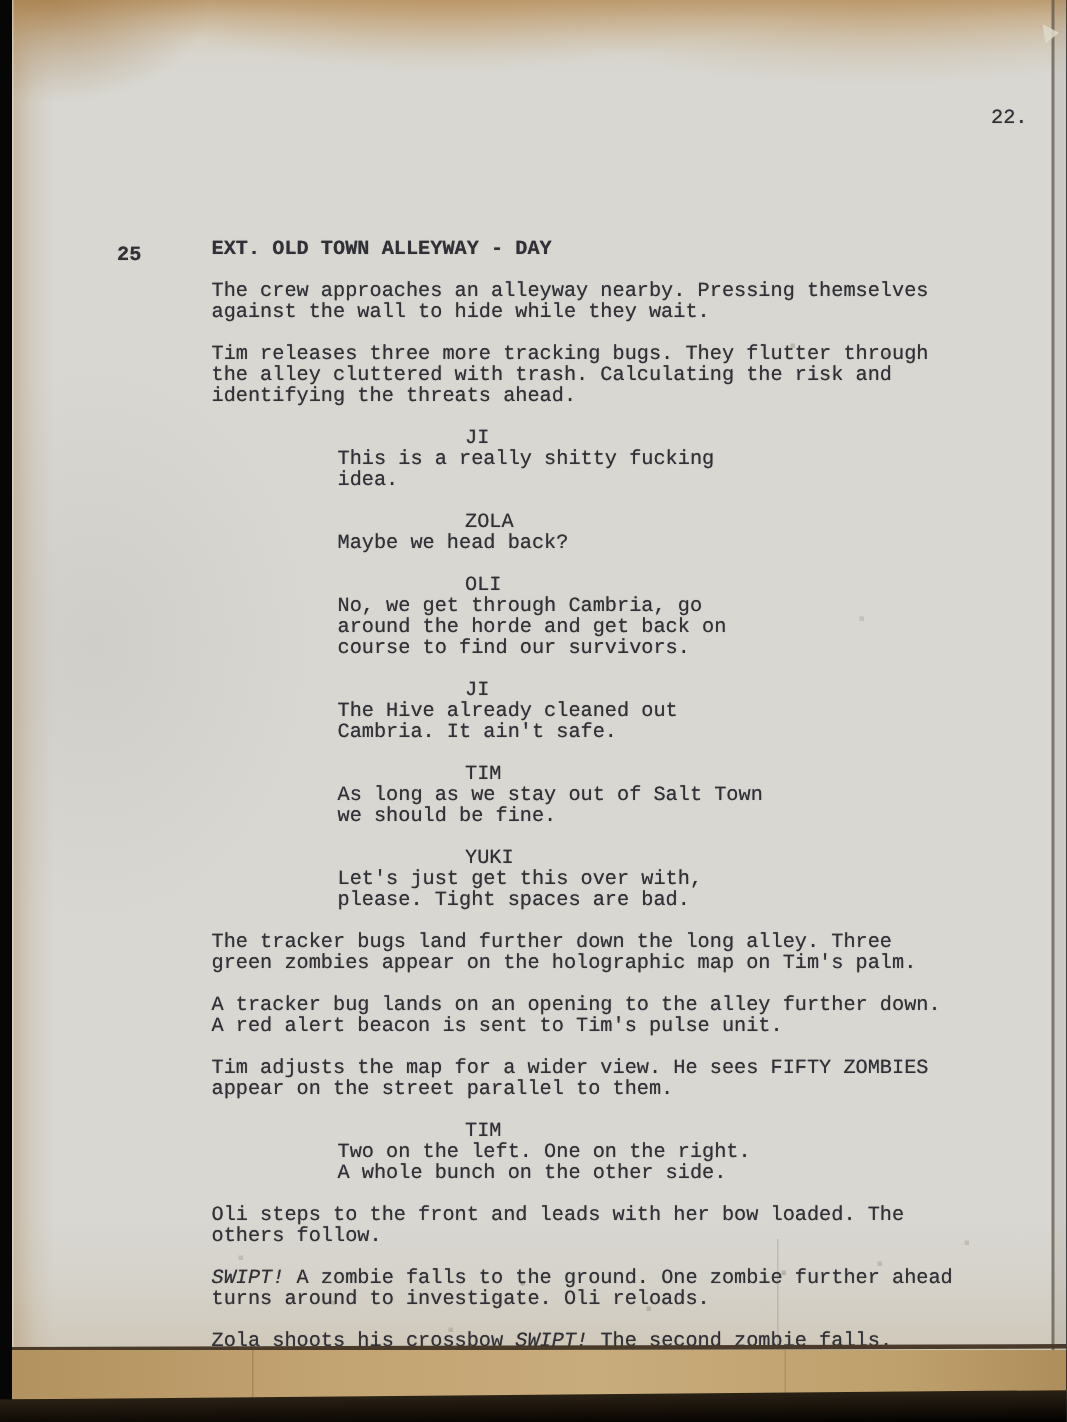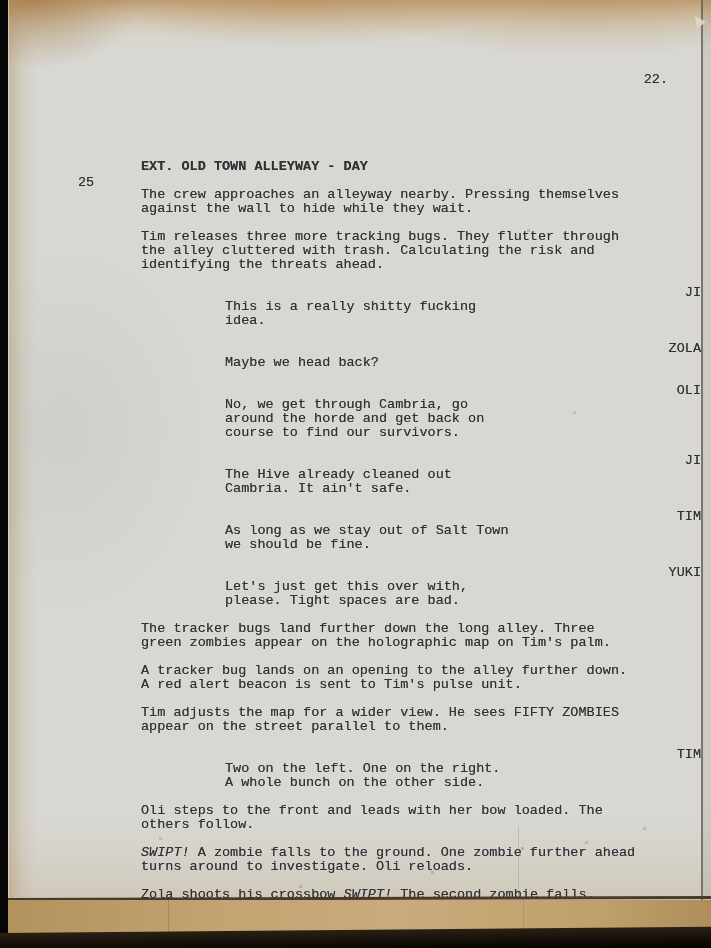--- a/index.html
+++ b/index.html
@@ -42,26 +42,26 @@
       582px 236px 0 1px rgba(104,92,74,0.20),
       566px 412px 0 1px rgba(104,92,74,0.18);
   }
   
   .content{
     position:absolute;left:133px;top:45px;width:560px;
     font-size:13.5px;line-height:14px;color:var(--ink,#303036);
     text-shadow:0 0 0.6px rgba(46,46,52,0.65);
     white-space:pre;letter-spacing:0;
   }
-  .pageno{text-align:right;padding-right:33px;margin-bottom:31px;}
+  .pageno{text-align:right;padding-right:16px;margin-bottom:31px;}
   .block{margin-bottom:14px;}
   .scene_heading{font-weight:bold;position:relative;}
-  .scene-number{position:absolute;left:-63px;top:16px;font-weight:normal;text-align:center;}
+  .scene-number{position:absolute;left:-63px;top:4px;font-weight:bold;text-align:center;}
   .dialogue{margin-left:84px;}
-  .character{margin-left:85px;text-align:right;}
+  .character{margin-left:85px;}
   .em{font-weight:normal;font-style:italic;}
   
   .bottom-line{position:absolute;left:8px;top:897px;width:703px;height:3px;background:#493a29;transform:rotate(-0.15deg);}
   .band{position:absolute;left:8px;top:900px;width:703px;height:33px;
     background:linear-gradient(90deg,#b2925e,#c2a372 30%,#c9ac7c 55%,#bea06c 85%,#ae8e5b);}
   .band-crease1{position:absolute;left:160px;top:0;width:1px;height:33px;background:rgba(90,75,50,0.25);}
   .band-crease2{position:absolute;left:515px;top:0;width:1px;height:33px;background:rgba(90,75,50,0.20);}
   .dark-strip{position:absolute;left:0px;top:933px;width:715px;height:22px;
     background:linear-gradient(180deg,#2a2115,#130d07 60%,#000);
     transform:rotate(-0.5deg);transform-origin:0 0;}

